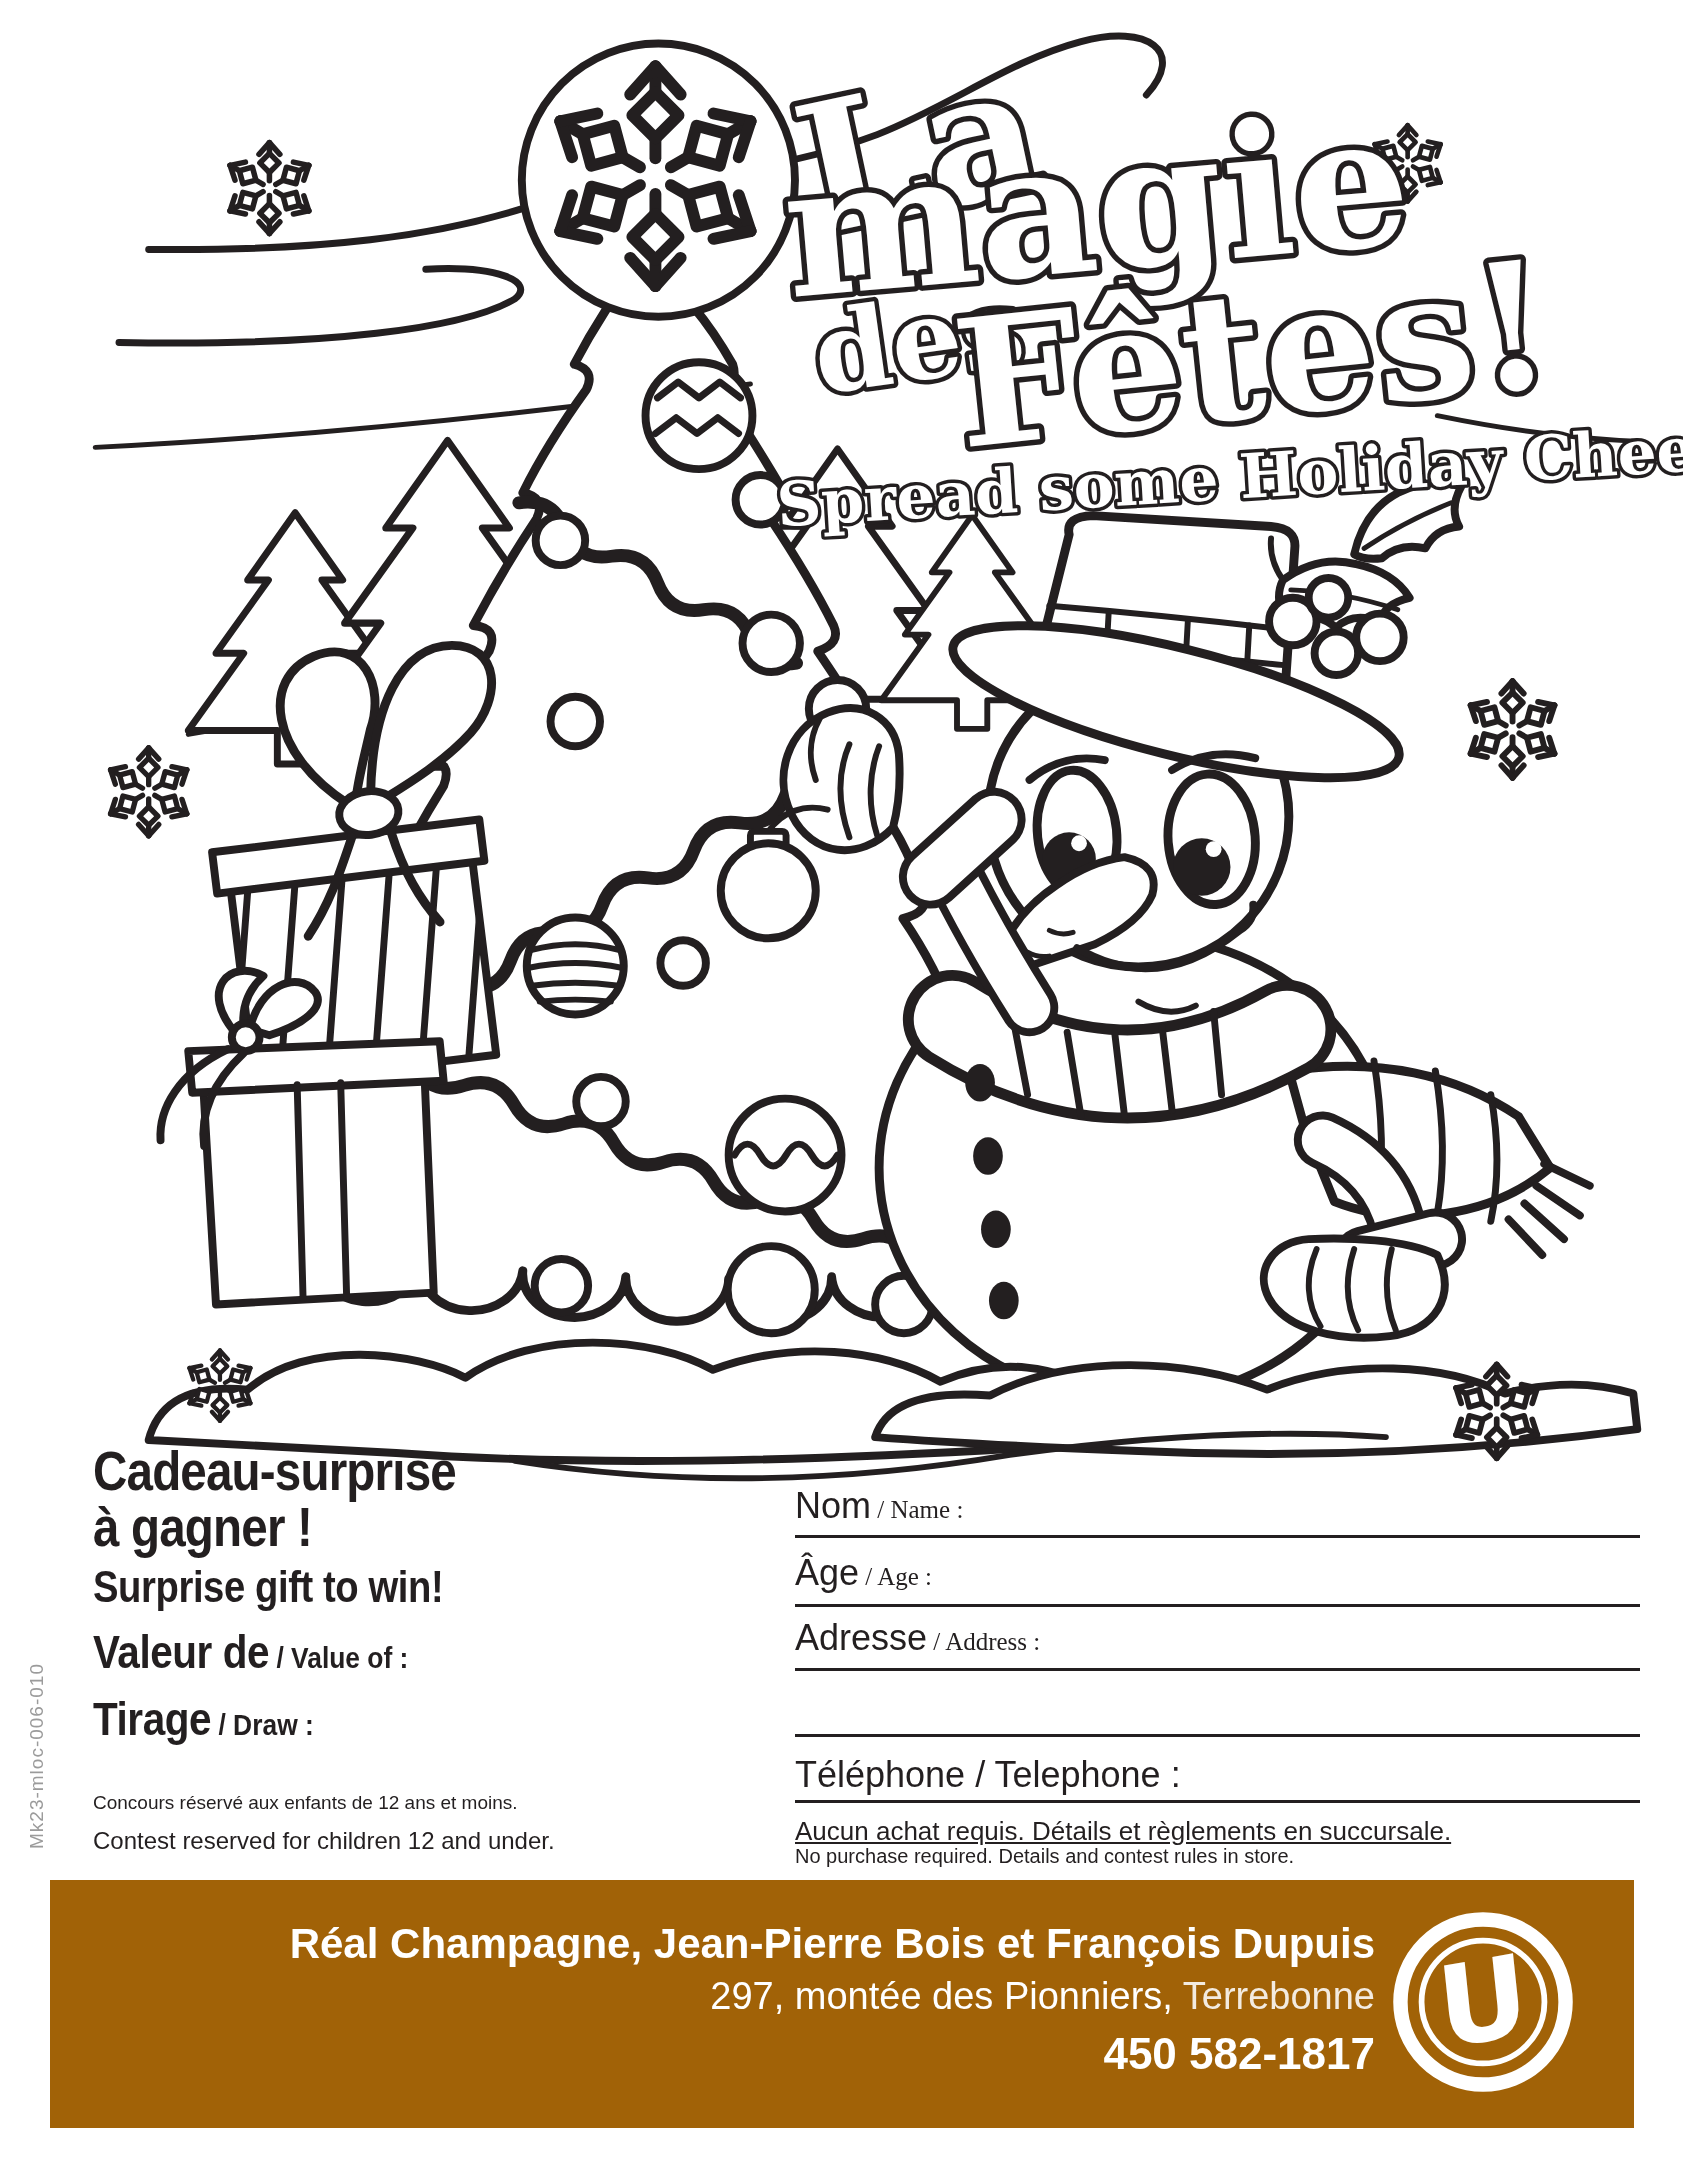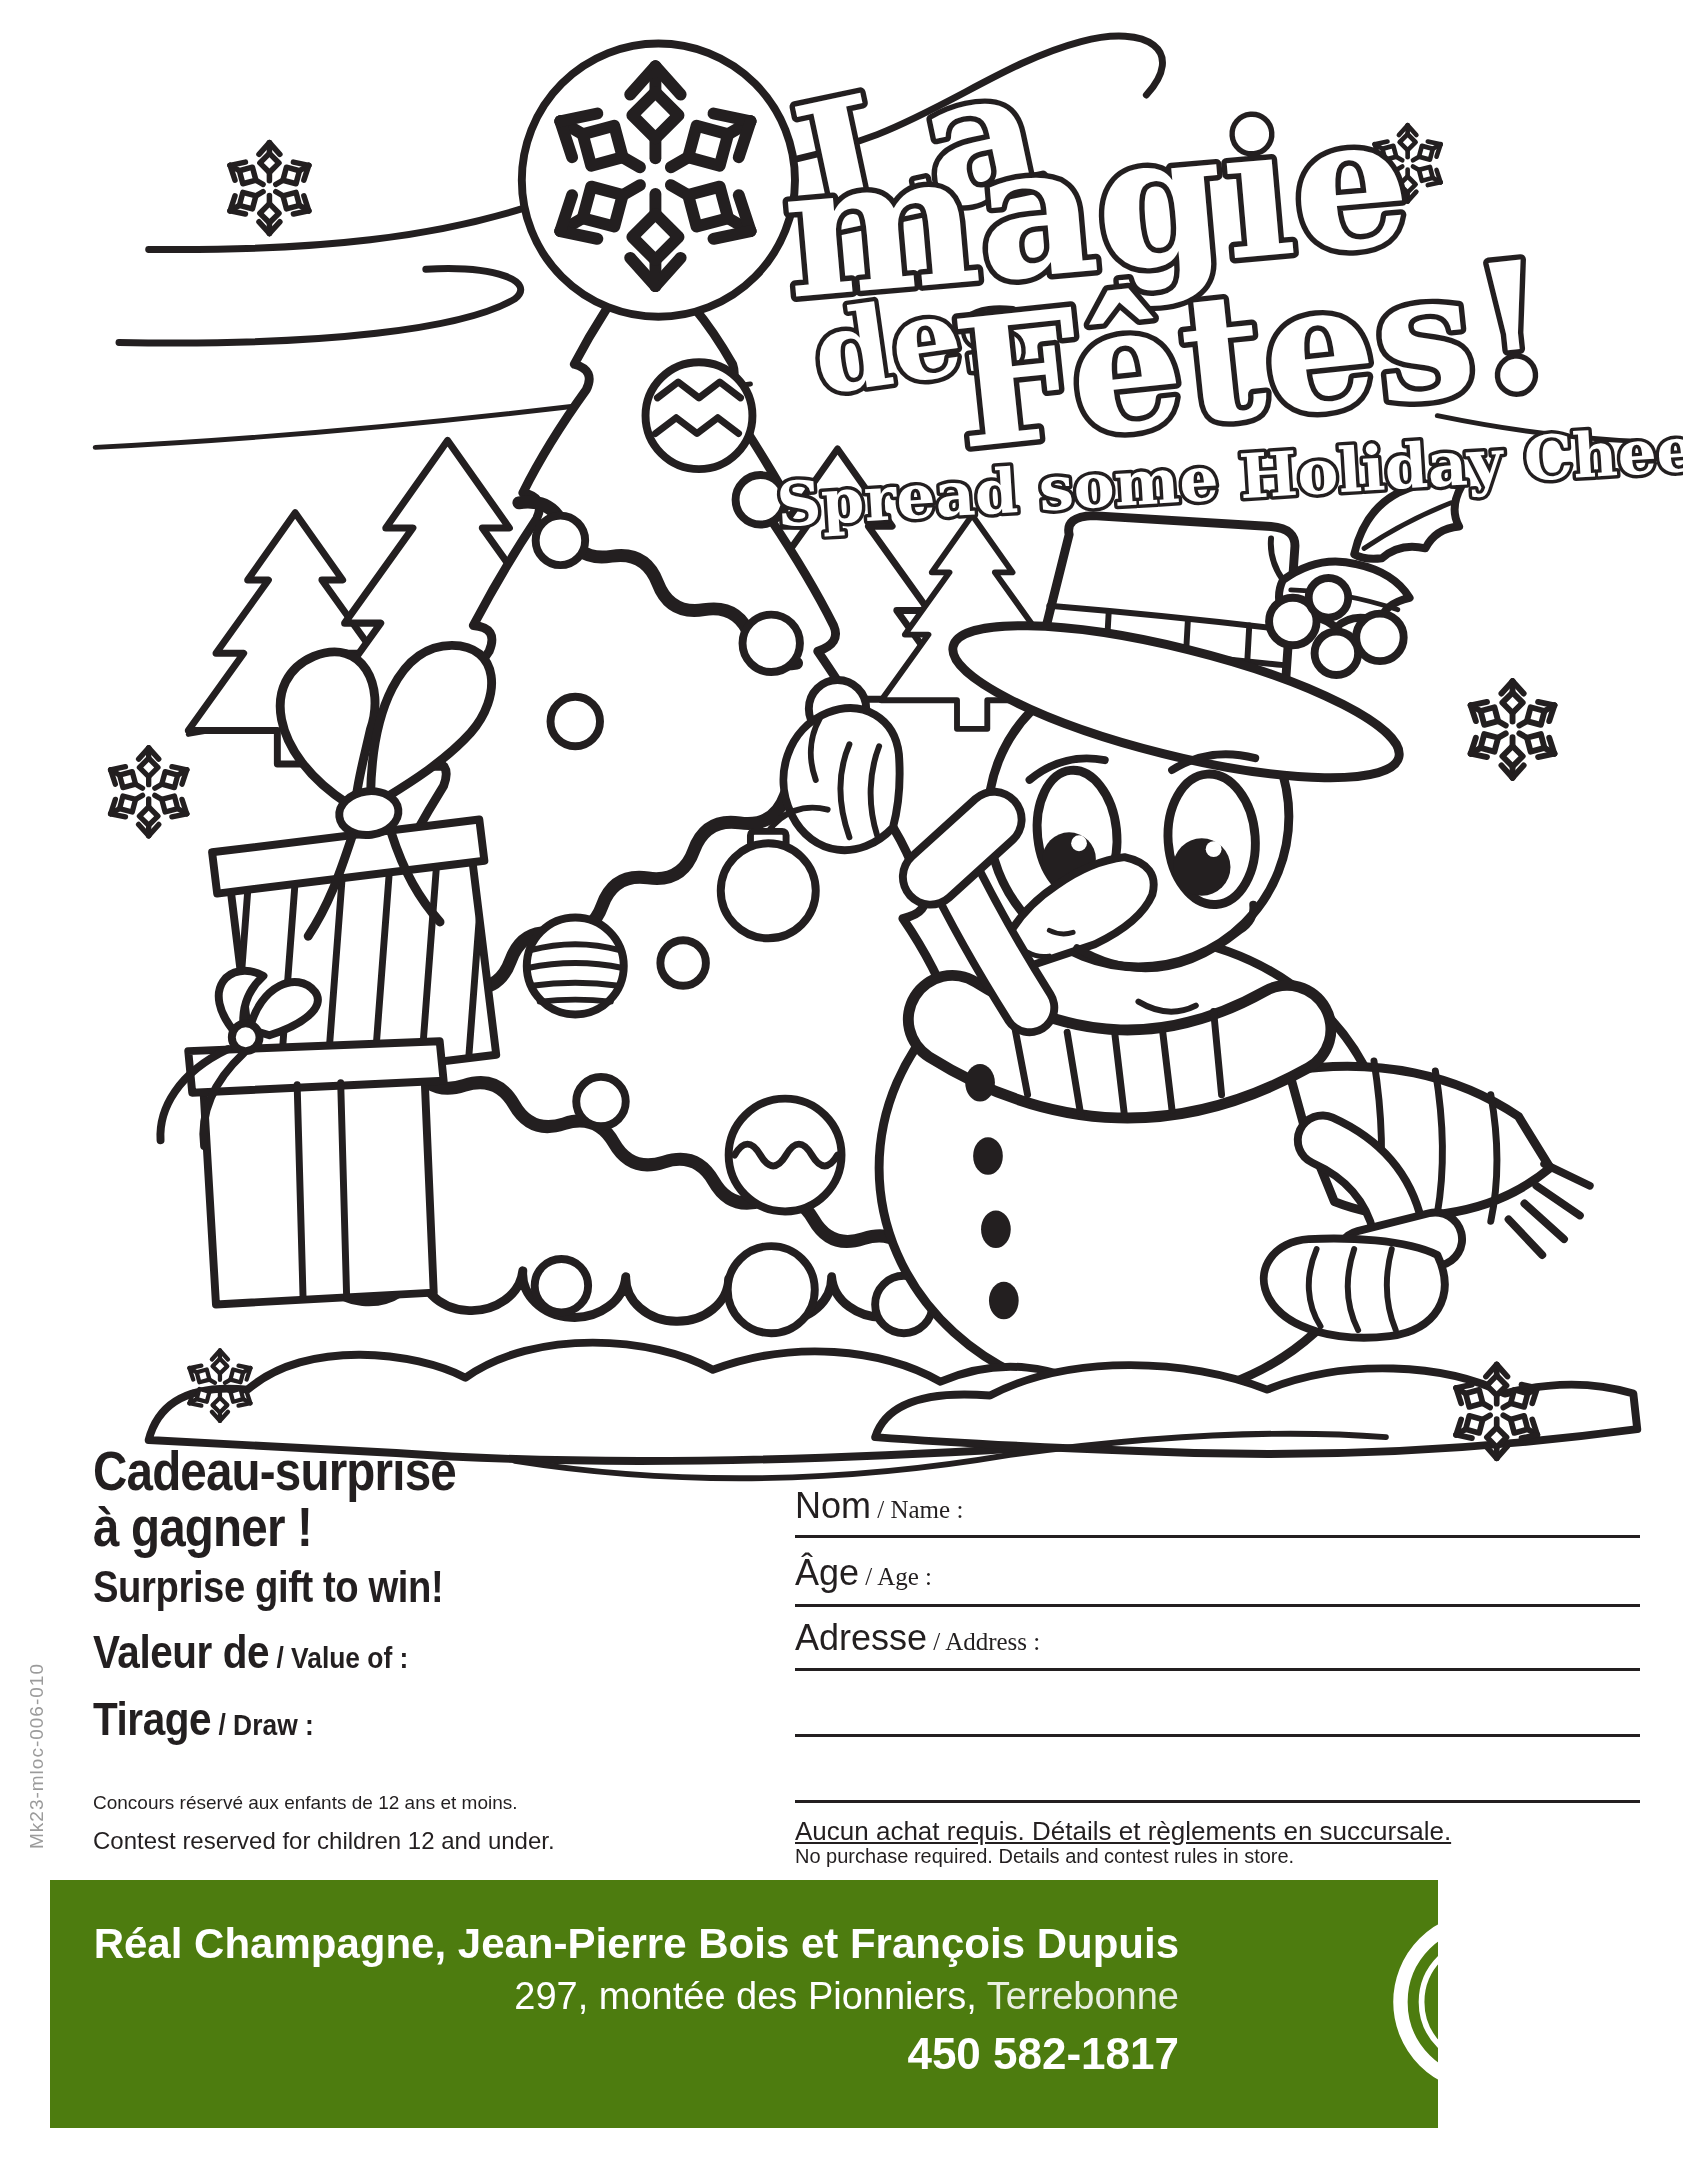--- a/index.html
+++ b/index.html
@@ -16,21 +16,21 @@
   .fineprint-fr{font-size:19px;}
   .fineprint-en{font-size:24px;}
   
   .fieldlabel{white-space:nowrap;}
   .fieldlabel .big{font-size:36px;}
   .fieldlabel .small{font-size:25px;color:#231f20;font-family:Liberation Serif, serif;}
   .rule{position:absolute;height:3px;background:#231f20;width:845px;left:795px;}
   .formnote-fr{font-size:26px;text-decoration:underline;}
   .formnote-en{font-size:20px;}
   
-  .bar{position:absolute;left:50px;top:1880px;width:1388px;height:248px;background:#4d7c0f;text-align:center;}
+  .bar{position:absolute;left:50px;top:1880px;width:1584px;height:248px;background:#a16207;text-align:center;}
   .bar .owners{position:absolute;right:259px;top:40px;color:#fff;font-weight:bold;font-size:42px;white-space:nowrap;}
   .bar .addr{position:absolute;right:259px;top:95px;color:#fff;font-size:38px;white-space:nowrap;}
   .bar .addr .city{opacity:.88;}
   .bar .phone{position:absolute;right:259px;top:149px;color:#fff;font-weight:bold;font-size:44px;white-space:nowrap;}
   
   .vcode{position:absolute;left:26px;top:1849px;transform:rotate(-90deg);transform-origin:left top;
          color:#9b9b9b;font-size:19px;letter-spacing:1px;white-space:nowrap;}
 </style>
 </head>
 <body>
@@ -287,20 +287,23 @@
   </div>
   <div class="rule" style="top:1604px"></div>
 
   <div class="abs fieldlabel" style="left:795px;top:1617px">
     <span class="big">Adresse</span><span class="small"> / Address :</span>
   </div>
   <div class="rule" style="top:1668px"></div>
 
   <div class="rule" style="top:1734px"></div>
 
+  <div class="abs fieldlabel" style="left:795px;top:1754px">
+    <span class="big">Téléphone / Telephone :</span><span class="small"></span>
+  </div>
   <div class="rule" style="top:1800px"></div>
 
   <div class="abs formnote-fr" style="left:795px;top:1816px">Aucun achat requis. Détails et règlements en succursale.</div>
   <div class="abs formnote-en" style="left:795px;top:1845px">No purchase required. Details and contest rules in store.</div>
 
   <div class="vcode">Mk23-mloc-006-010</div>
 
   <div class="bar">
     <div class="owners">Réal Champagne, Jean-Pierre Bois et François Dupuis</div>
     <div class="addr"><span>297, montée des Pionniers, </span><span class="city">Terrebonne</span></div>

